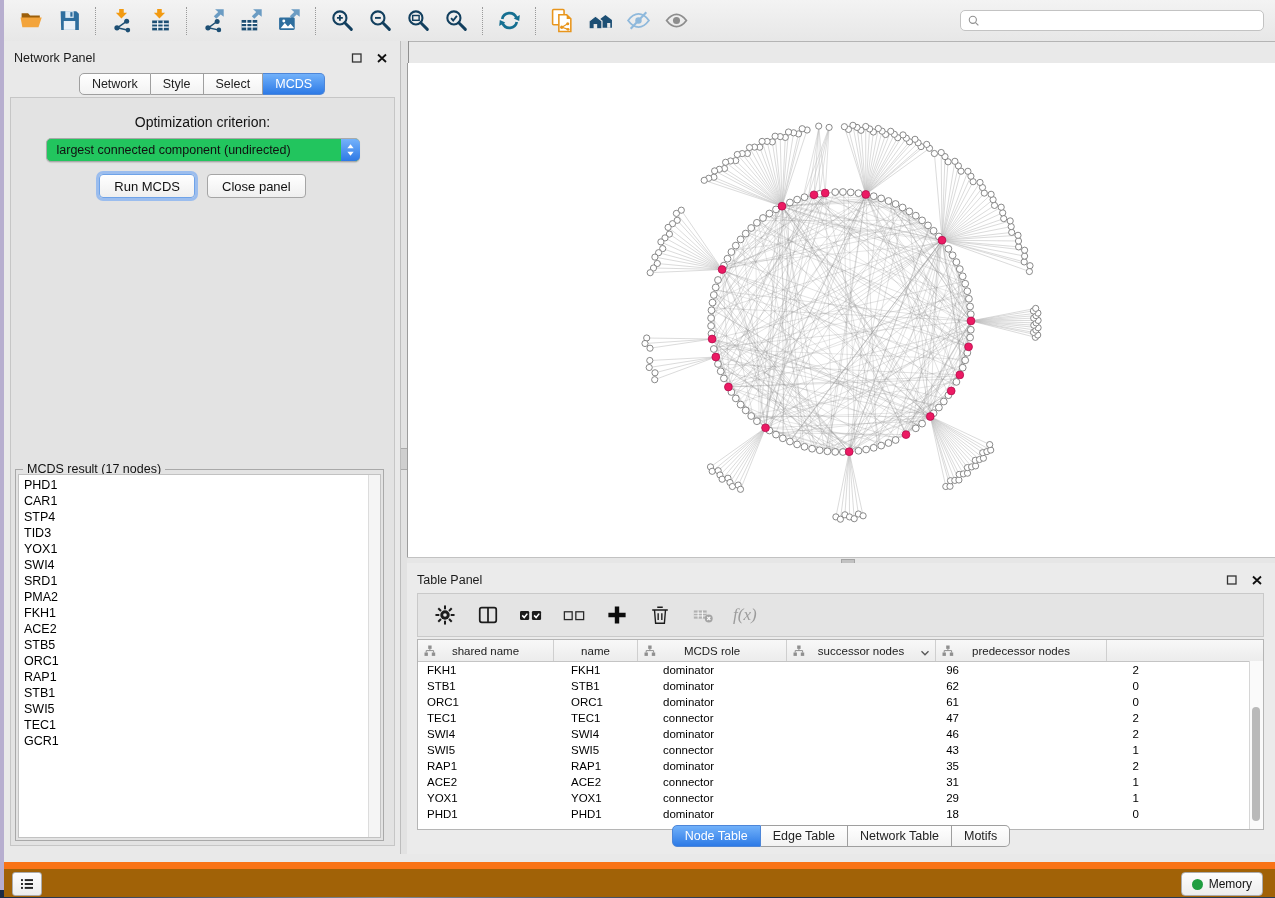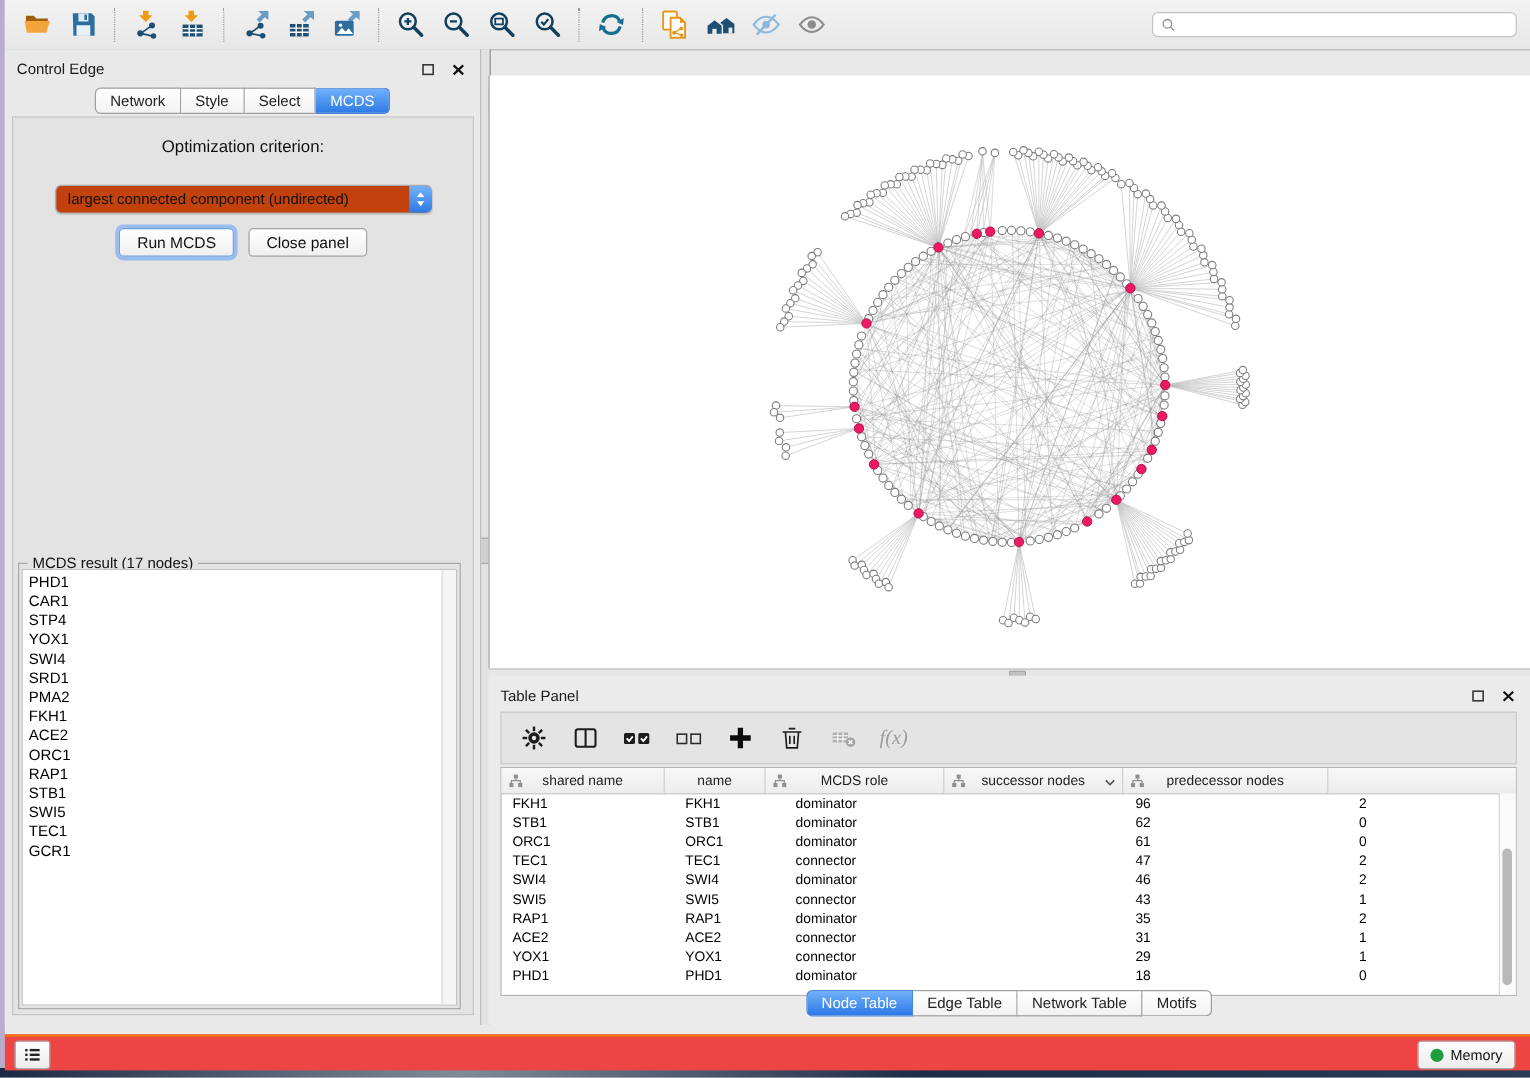--- a/index.html
+++ b/index.html
@@ -31,21 +31,21 @@
   .seg-control{display:flex;}
   .seg{height:20px;line-height:20px;padding:0 12px;background:linear-gradient(#ffffff,#f2f2f2);
        border:1px solid #9f9f9f;border-left:none;font-size:12.5px;color:#222;text-align:center;}
   .seg:first-child{border-left:1px solid #9f9f9f;border-radius:5px 0 0 5px;}
   .seg:last-child{border-radius:0 5px 5px 0;}
   .seg.sel{background:linear-gradient(#71b1fa,#2d7ae6);color:#fff;border-color:#4d86d8;}
   .cp-tabs{position:absolute;top:32px;left:0;right:0;display:flex;justify-content:center;}
   .cp-content{position:absolute;top:56px;left:6px;right:5px;bottom:8px;background:#e3e3e3;
               border:1px solid #c6c6c6;}
   .opt-label{margin-top:16px;text-align:center;font-size:14px;color:#111;}
-  .popup{margin:24px auto 0;width:312px;height:22px;background:#c2410c;border:1px solid #a9a9a9;border-radius:5px;
+  .popup{margin:8px auto 0;width:312px;height:22px;background:#22c55e;border:1px solid #a9a9a9;border-radius:5px;
          display:flex;align-items:center;box-shadow:0 1px 1px rgba(0,0,0,.12);}
   .popup .val{flex:1;font-size:12.5px;color:#111;padding-left:10px;white-space:nowrap;overflow:hidden;}
   .popup .cap{width:19px;height:22px;margin:-1px -1px -1px 0;border-radius:0 5px 5px 0;
               background:linear-gradient(#74b2fb,#2e79e5);display:flex;align-items:center;justify-content:center;}
   .popup .cap svg{width:11px;height:16px;}
   .btn-row{margin-top:12px;display:flex;justify-content:center;gap:12px;}
   .mac-btn{height:22px;padding:0 14px;background:linear-gradient(#ffffff,#efefef);border:1px solid #a5a5a5;
            border-radius:4px;font-size:13px;color:#111;display:flex;align-items:center;}
   .mac-btn.focus{box-shadow:0 0 0 3px rgba(106,163,245,.6);border-color:#6fa3e8;}
   .result-frame{position:absolute;left:4px;right:10px;top:371px;height:370px;border:1px solid #a9a9a9;}
@@ -89,21 +89,21 @@
   .th .chev{position:absolute;right:5px;width:10px;height:8px;}
   .tbl-body .tr{display:flex;height:16px;}
   .td{font-size:11.5px;color:#000;line-height:16px;white-space:nowrap;overflow:hidden;}
   .td.l{text-align:left;padding-left:9px;}
   .td.r{text-align:right;padding-right:10px;}
   .tbl .sb{position:absolute;top:21px;bottom:0;right:0;width:13px;background:#fafafa;border-left:1px solid #d6d6d6;}
   .tbl .sb .thumb{position:absolute;left:2px;width:8px;border-radius:4px;background:#b9b9b9;}
   .tp-tabs{position:absolute;left:0;right:0;bottom:7px;display:flex;justify-content:center;}
 
   
-  .status{position:absolute;left:4px;right:0;top:862px;height:28px;background:#ef4444;border-top:2px solid #f97316;}
+  .status{position:absolute;left:4px;right:0;top:862px;height:28px;background:#a16207;border-top:7px solid #f97316;}
   .st-btn{position:absolute;left:8px;top:3px;width:28px;height:22px;background:linear-gradient(#fdfdfd,#ededed);
           border:1px solid #ababab;border-radius:3px;display:flex;align-items:center;justify-content:center;}
   .st-btn svg{width:18px;height:18px;}
   .mem-btn{position:absolute;right:12px;top:3px;height:22px;padding:0 10px;background:linear-gradient(#fdfdfd,#ededed);
            border:1px solid #ababab;border-radius:4px;display:flex;align-items:center;gap:6px;font-size:12px;color:#111;}
   .mem-dot{width:11px;height:11px;border-radius:50%;}
 </style>
 </head>
 <body>
 
@@ -256,21 +256,21 @@
       <svg viewBox="0 0 18 18">
           <circle cx="7.5" cy="7.5" r="4.6" fill="none" stroke="#8f8f8f" stroke-width="1.4"></circle>
           <path d="M11 11l3.6 3.6" stroke="#8f8f8f" stroke-width="1.4"></path>
         </svg>
       <input type="text" placeholder="" style="">
     </div>
   </div>
 
   <div class="control-panel">
     <div class="panel-hdr">
-      <span class="ttl">Control Edge</span>
+      <span class="ttl">Network Panel</span>
       <span class="spacer"></span>
       <span class="hdr-ico">
           <svg viewBox="0 0 12 12">
             <rect x="1.5" y="2" width="8.5" height="8" fill="none" stroke="#333" stroke-width="1.3"></rect>
           </svg>
         </span>
       <span class="hdr-ico">
           <svg viewBox="0 0 12 12">
             <path d="M2 2.5l8 7.5M10 2.5l-8 7.5" stroke="#111" stroke-width="1.8"></path>
           </svg>
@@ -301,26 +301,28 @@
             <span>Close panel</span>
           </div>
       </div>
       <div class="result-frame">
         <div class="result-title">MCDS result (17 nodes)</div>
         <div class="result-list" id="mcds-list">
           <div class="track"></div>
         <div class="li" style="padding-top: 2px;">PHD1</div>
             <div class="li">CAR1</div>
             <div class="li">STP4</div>
+            <div class="li">TID3</div>
             <div class="li">YOX1</div>
             <div class="li">SWI4</div>
             <div class="li">SRD1</div>
             <div class="li">PMA2</div>
             <div class="li">FKH1</div>
             <div class="li">ACE2</div>
+            <div class="li">STB5</div>
             <div class="li">ORC1</div>
             <div class="li">RAP1</div>
             <div class="li">STB1</div>
             <div class="li">SWI5</div>
             <div class="li">TEC1</div>
             <div class="li">GCR1</div>
           </div>
       </div>
     </div>
   </div>

